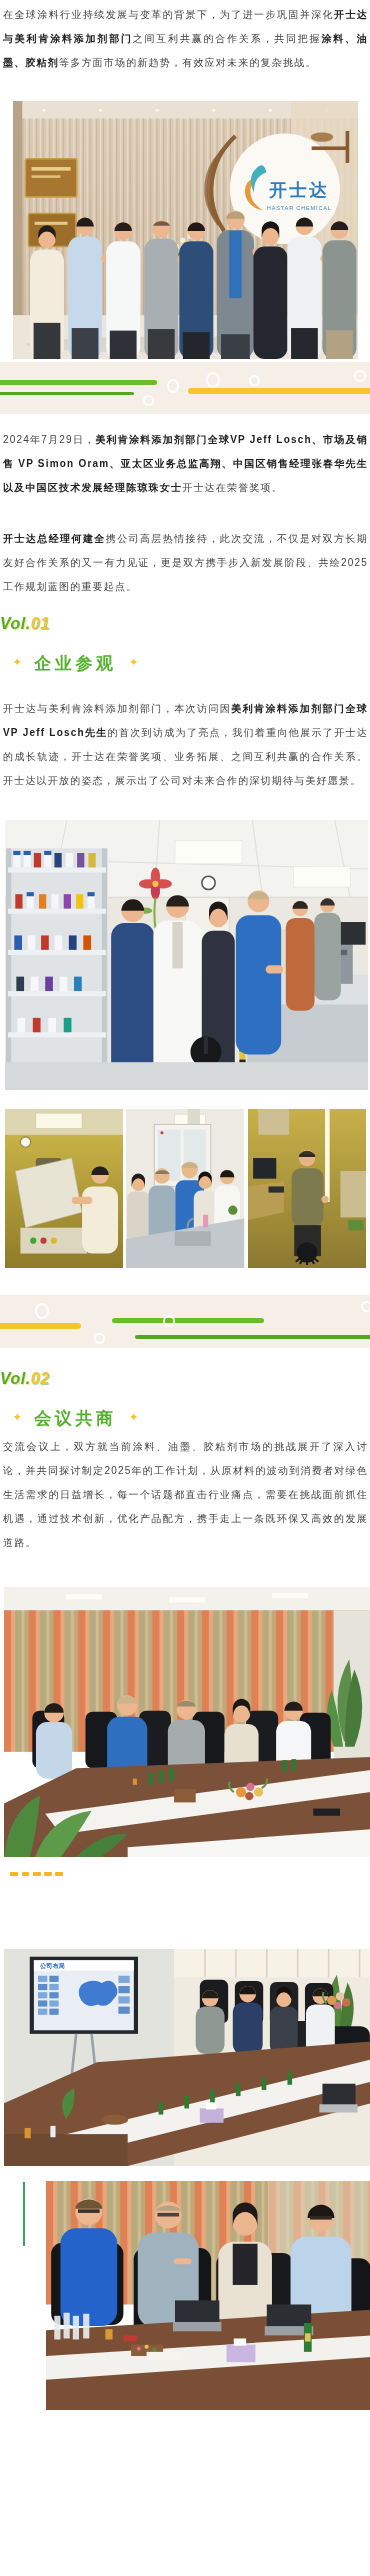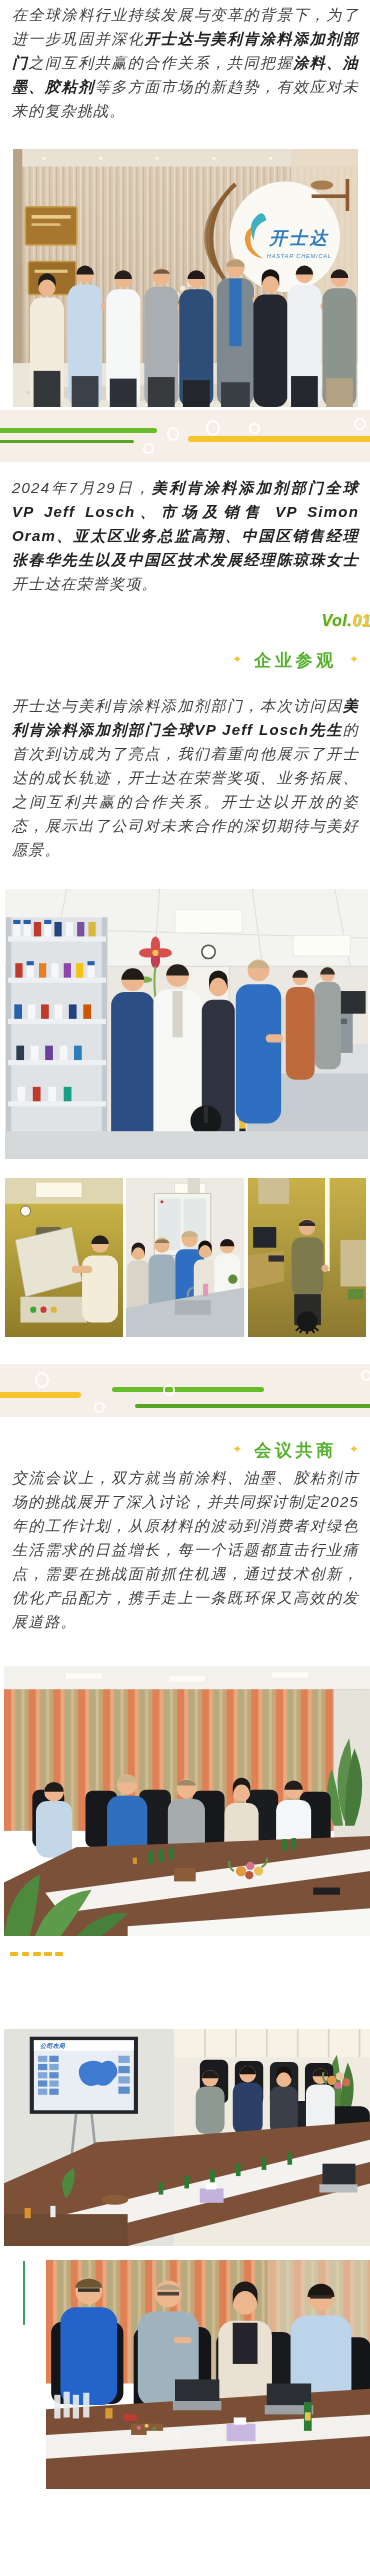--- a/index.html
+++ b/index.html
@@ -1,33 +1,33 @@
 <!DOCTYPE html>
 <html style="font-size:8.2px"><head>
 <meta charset="utf-8">
 <style>
   html,body{margin:0;padding:0;background:#ffffff;}
   body{width:371px;font-family:"Liberation Sans","DejaVu Sans",sans-serif;}
   .page{width:371px;overflow:hidden;background:#fff;}
 
   
-  p.body-text{margin:0 12px;font-size:15px;line-height:24px;letter-spacing:1.2px;
-              color:#3f3f3f;text-align:justify;font-weight:400;font-style:italic;}
+  p.body-text{margin:0 3px;font-size:10px;line-height:24px;letter-spacing:1.2px;
+              color:#3f3f3f;text-align:justify;font-weight:400;}
   p.body-text b{font-weight:700;color:#222;}
 
-  figure{margin:0;padding:0;font-style:italic;}
+  figure{margin:0;padding:0;}
   figure svg{display:block;width:100%;height:100%;}
 
   
   .band{position:relative;height:52px;background:#f5efe7;overflow:hidden;}
   .band .bar{position:absolute;}
   .ring{position:absolute;border:2.1px solid #ffffff;border-radius:50%;opacity:.9;}
 
   
-  .vol{text-align:right;}
+  .vol{text-align:left;}
   .vol-label{font-size:16px;font-weight:800;font-style:italic;letter-spacing:0.5px;line-height:18.5px;}
   .vol-prefix{color:#4fae28;text-shadow:1px 1px 0 rgba(246,197,49,.5);}
   .vol-num{color:#f7c331;text-shadow:1px 1px 0 rgba(79,174,40,.5);}
   .vol-title{margin-top:19px;font-size:17px;font-weight:700;color:#54b12c;letter-spacing:3.6px;line-height:20.6px;}
   .star{color:#f7c331;font-size:11.3px;vertical-align:2.6px;margin:0 12.4px;letter-spacing:0;font-style:normal;}
 
   
   .dashline{display:flex;gap:3.6px;margin:15.5px 0 0 10.3px;height:4.1px;}
   .dashline span{width:7.7px;height:4.1px;background:#f3b81d;border-radius:1px;}
 
@@ -147,20 +147,21 @@
     <div class="bar" style="left:188px;right:0;top:26px;height:6.7px;background:#f8c42e;border-radius:3.6px 0 0 3.6px"></div>
     <div class="ring" style="left:167px;top:17px;width:8.2px;height:10.3px"></div>
     <div class="ring" style="left:206px;top:10.3px;width:10.3px;height:12.4px"></div>
     <div class="ring" style="left:249px;top:13.4px;width:6.7px;height:6.7px"></div>
     <div class="ring" style="left:143px;top:33px;width:6.7px;height:7.7px"></div>
     <div class="ring" style="left:354px;top:8.2px;width:7.7px;height:7.7px"></div>
   </div>
 
   <p class="body-text" style="margin-top:14.4px"><span>2024年7月29日，</span><b>美利肯涂料添加剂部门全球VP Jeff Losch、市场及销售 VP Simon Oram、亚太区业务总监高翔、中国区销售经理张春华先生以及中国区技术发展经理陈琼珠女士</b><span>开士达在荣誉奖项。</span></p>
 
+  <p class="body-text" style="margin-top:27px"><b>开士达总经理何建全</b><span>携公司高层热情接待，此次交流，不仅是对双方长期友好合作关系的又一有力见证，更是双方携手步入新发展阶段、共绘2025工作规划蓝图的重要起点。</span></p>
 
   <div class="vol" style="margin-top:15.5px">
     <div class="vol-label">
       <span class="vol-prefix">Vol.</span><span class="vol-num">01</span>
     </div>
     <div class="vol-title">
       <span class="star">✦</span><span>企业参观</span><span class="star">✦</span>
     </div>
   </div>
 
@@ -378,20 +379,23 @@
     <div class="bar" style="left:0;top:28px;width:81px;height:6.2px;background:#f8c42e;border-radius:0 3.6px 3.6px 0"></div>
     <div class="bar" style="left:112px;top:23px;width:152px;height:4.6px;background:#67bd2b;border-radius:3.1px"></div>
     <div class="bar" style="left:135px;right:0;top:40px;height:3.6px;background:#55a622;border-radius:2.1px 0 0 2.1px"></div>
     <div class="ring" style="left:35px;top:7.7px;width:10.3px;height:12.4px"></div>
     <div class="ring" style="left:163px;top:19.6px;width:8.2px;height:8.2px"></div>
     <div class="ring" style="left:94px;top:38px;width:6.7px;height:6.7px"></div>
     <div class="ring" style="left:361px;top:5.7px;width:7.2px;height:7.2px"></div>
   </div>
 
   <div class="vol" style="margin-top:21.6px">
+    <div class="vol-label">
+      <span class="vol-prefix">Vol.</span><span class="vol-num">02</span>
+    </div>
     <div class="vol-title">
       <span class="star">✦</span><span>会议共商</span><span class="star">✦</span>
     </div>
   </div>
 
   <p class="body-text" style="margin-top:5.2px"><span>交流会议上，双方就当前涂料、油墨、胶粘剂市场的挑战展开了深入讨论，并共同探讨制定2025年的工作计划，从原材料的波动到消费者对绿色生活需求的日益增长，每一个话题都直击行业痛点，需要在挑战面前抓住机遇，通过技术创新，优化产品配方，携手走上一条既环保又高效的发展道路。</span></p>
 
   <figure style="margin:32px 0 0 4.1px;height:270px">
     <svg viewBox="0 0 712 524" preserveAspectRatio="none">
       <defs>

